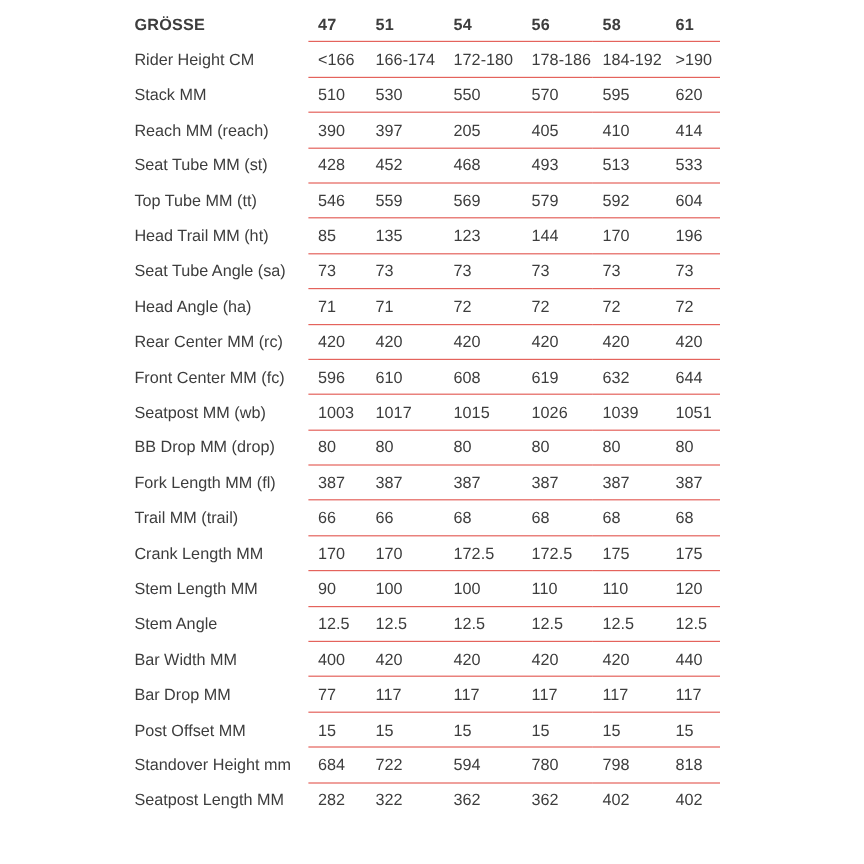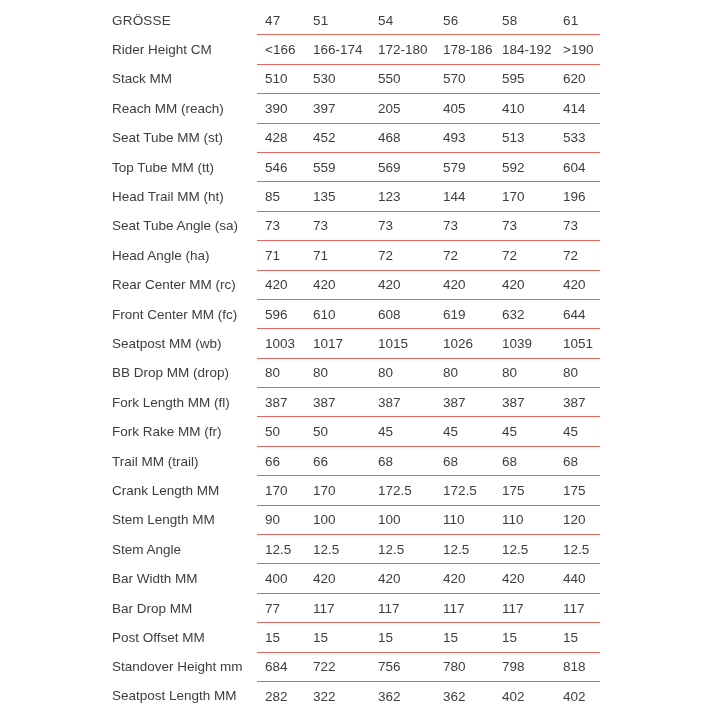--- a/index.html
+++ b/index.html
@@ -28,21 +28,21 @@
     height: 28.4px;
     padding: 0;
     font-size: 13.5px;
     color: #3d3d3d;
     text-align: left;
     vertical-align: middle;
     white-space: nowrap;
     font-weight: 400;
   }
   .geo-table thead th {
-    font-weight: 400;
+    font-weight: 700;
     letter-spacing: 0.2px;
   }
   .geo-table td.val, .geo-table th.val {
     padding-left: 8px;
   }
   
   .geo-table thead th.val,
   .geo-table tbody tr:not(:last-child) td.val {
     border-bottom: 1px solid #e4635c;
   }
@@ -185,29 +185,20 @@
       <tr>
         <td>Fork Length MM (fl)</td>
         <td class="val">387</td>
         <td class="val">387</td>
         <td class="val">387</td>
         <td class="val">387</td>
         <td class="val">387</td>
         <td class="val">387</td>
       </tr>
       <tr>
-        <td>Fork Rake MM (fr)</td>
-        <td class="val">50</td>
-        <td class="val">50</td>
-        <td class="val">45</td>
-        <td class="val">45</td>
-        <td class="val">45</td>
-        <td class="val">45</td>
-      </tr>
-      <tr>
         <td>Trail MM (trail)</td>
         <td class="val">66</td>
         <td class="val">66</td>
         <td class="val">68</td>
         <td class="val">68</td>
         <td class="val">68</td>
         <td class="val">68</td>
       </tr>
       <tr>
         <td>Crank Length MM</td>
@@ -260,21 +251,21 @@
         <td class="val">15</td>
         <td class="val">15</td>
         <td class="val">15</td>
         <td class="val">15</td>
         <td class="val">15</td>
       </tr>
       <tr>
         <td>Standover Height mm</td>
         <td class="val">684</td>
         <td class="val">722</td>
-        <td class="val">756</td>
+        <td class="val">594</td>
         <td class="val">780</td>
         <td class="val">798</td>
         <td class="val">818</td>
       </tr>
       <tr>
         <td>Seatpost Length MM</td>
         <td class="val">282</td>
         <td class="val">322</td>
         <td class="val">362</td>
         <td class="val">362</td>

